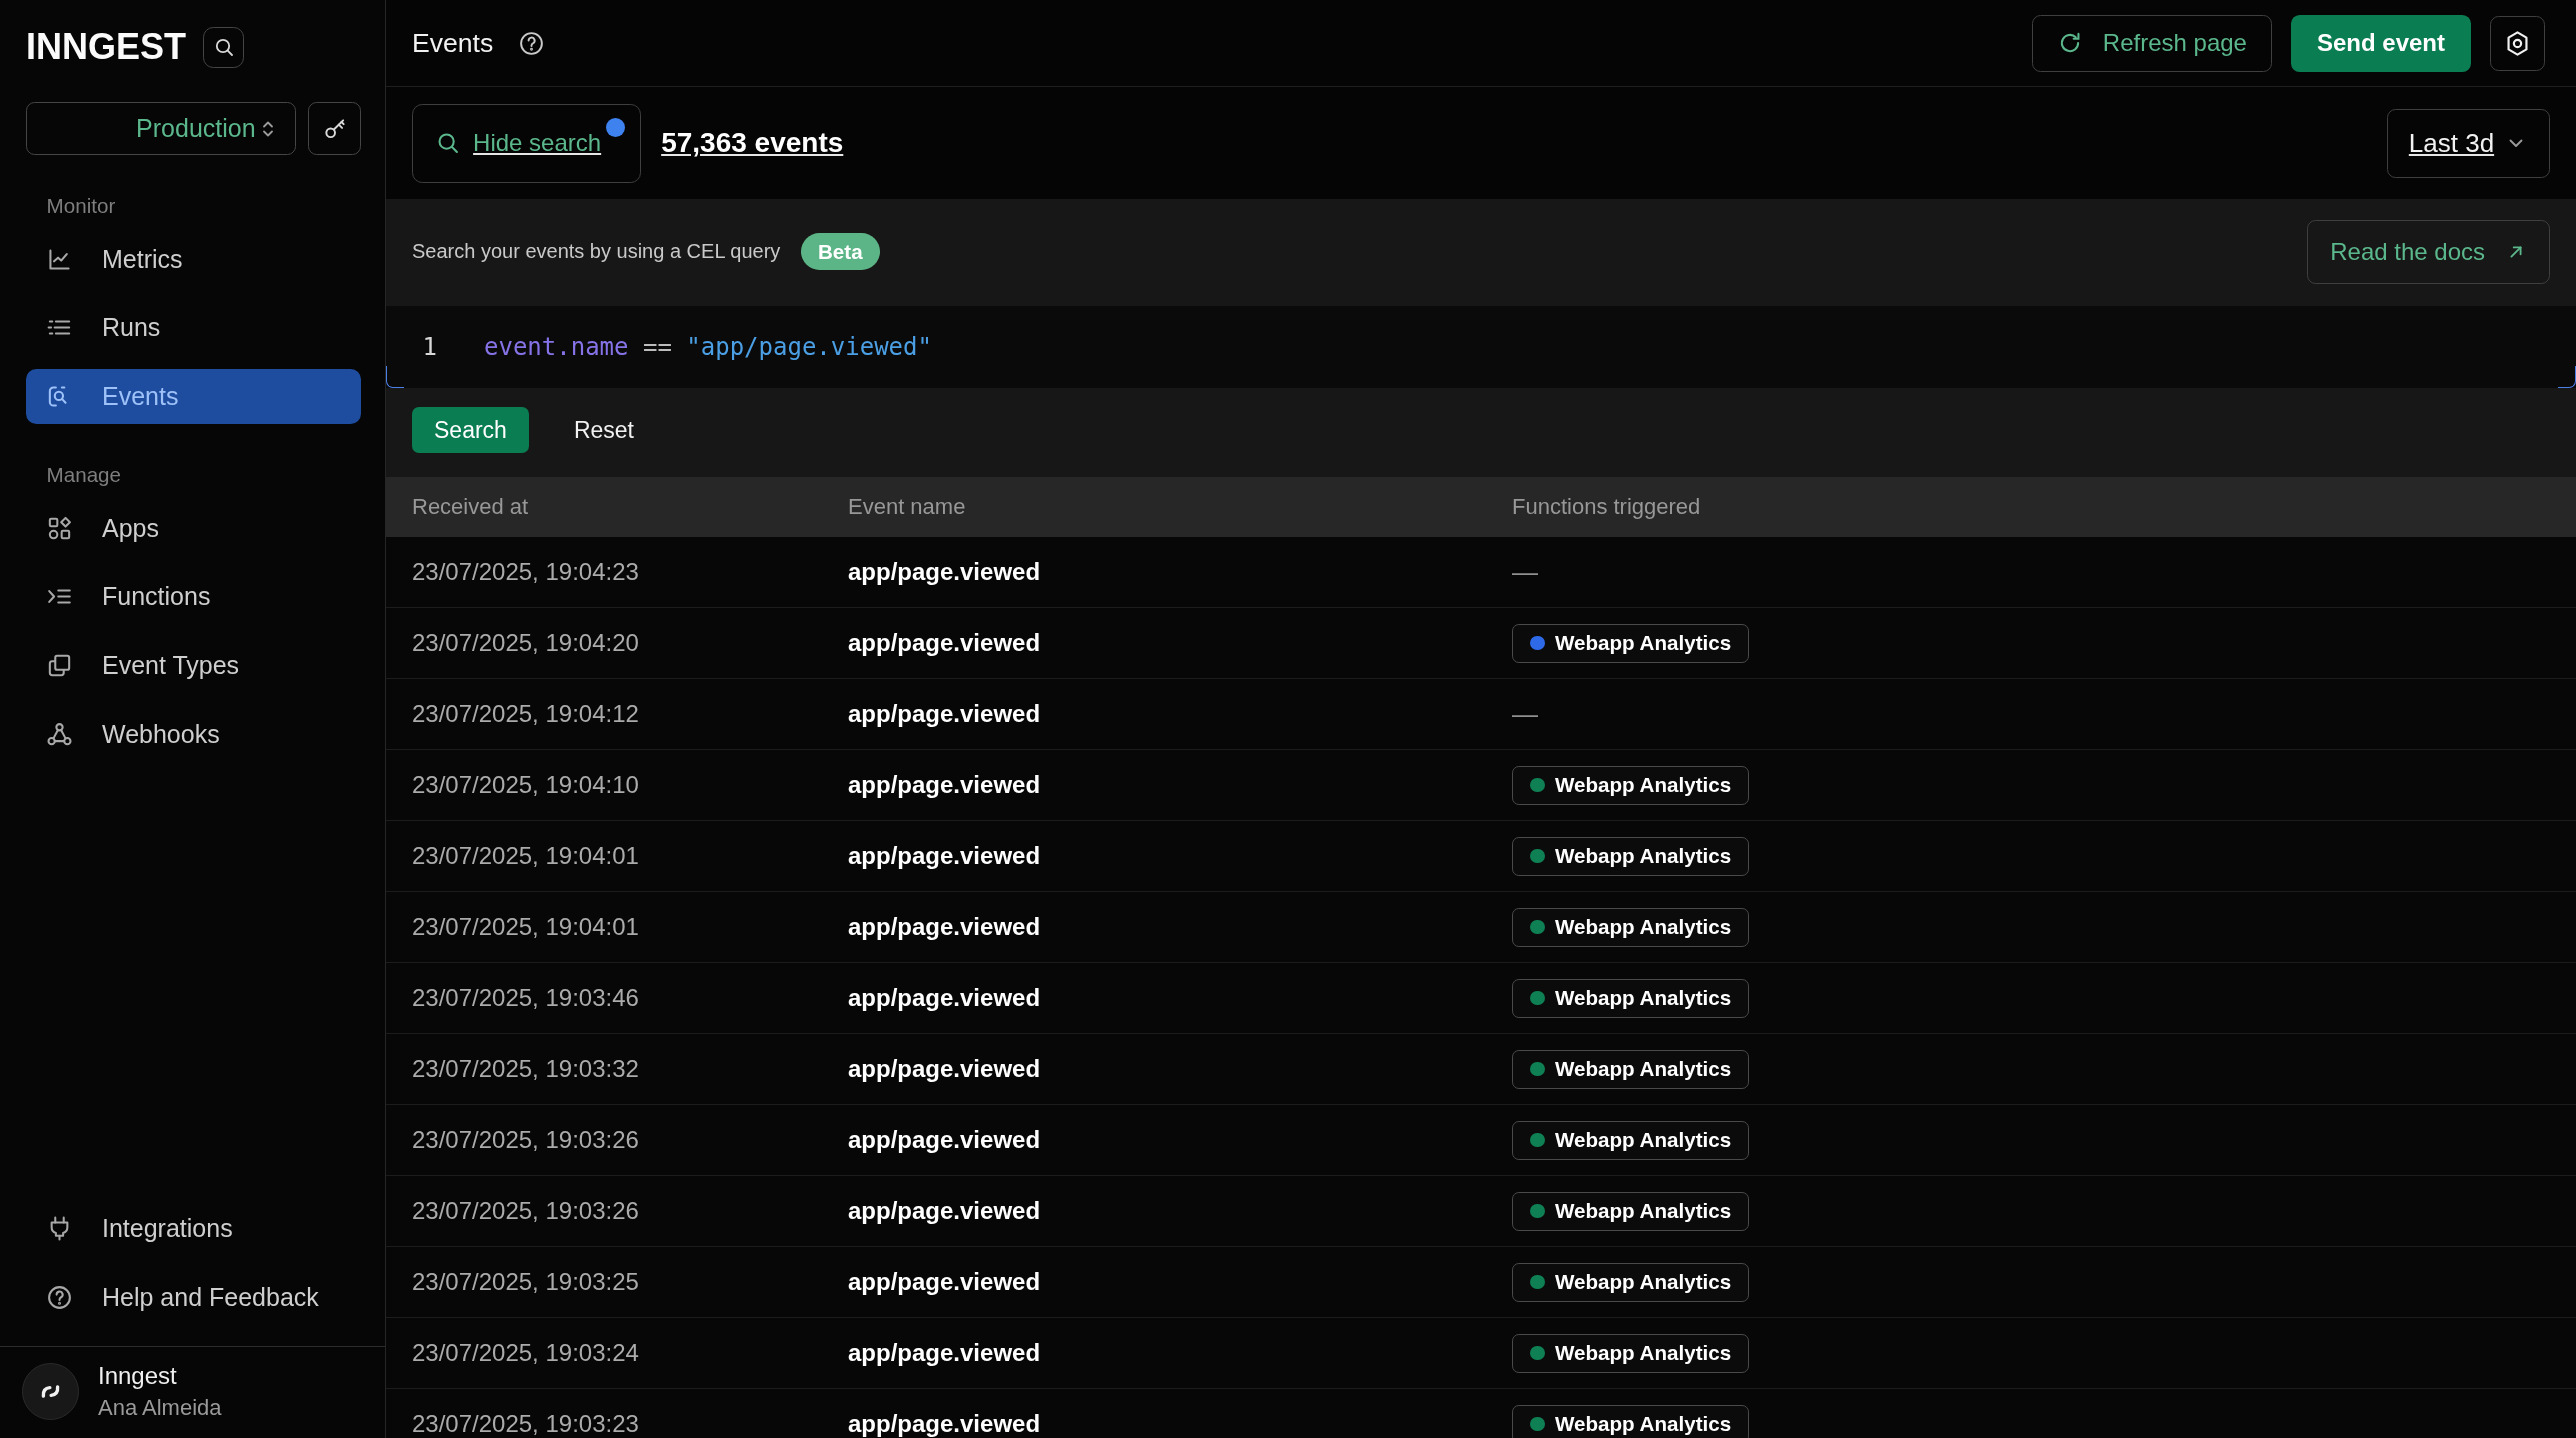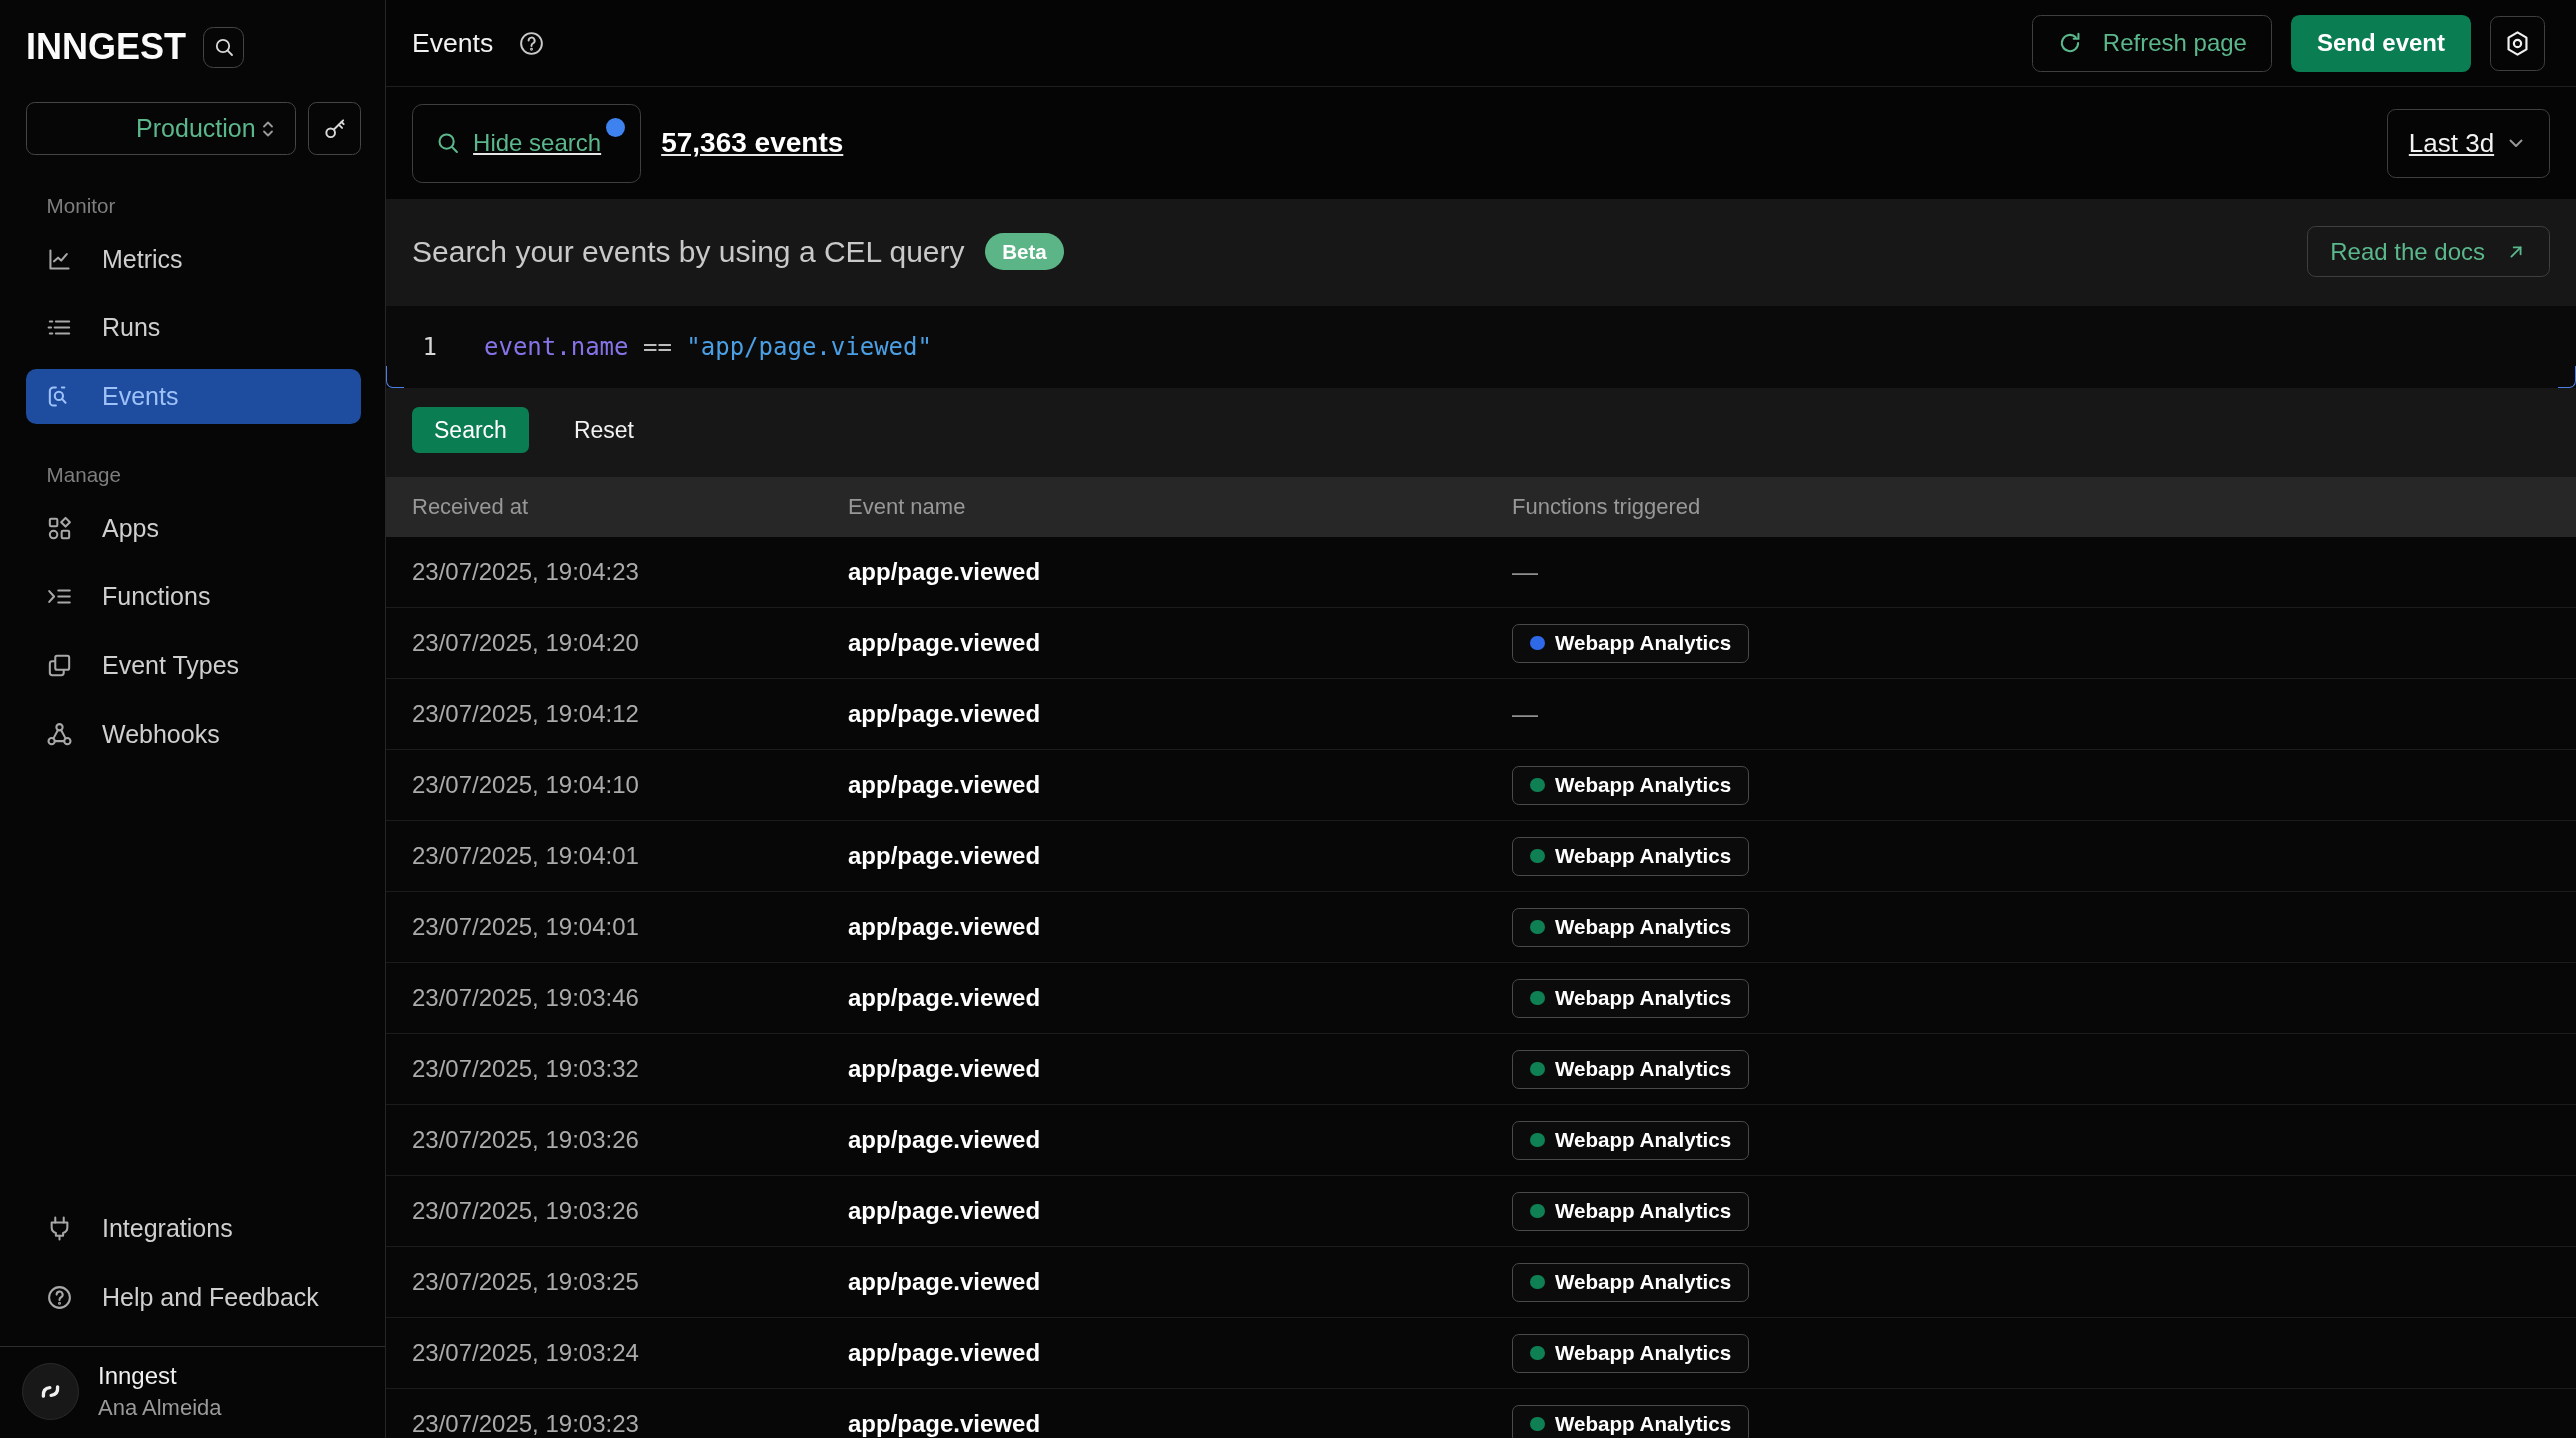--- a/index.html
+++ b/index.html
@@ -61,24 +61,24 @@
   .notif-dot { position:absolute; top:13.7px; right:15.4px; width:19px; height:19px; border-radius:50%;
     background:#3e82f0; }
   .events-count { font-size:28px; font-weight:600; color:#fff; }
   .range-btn { height:69px; padding:0 20.6px; border:0.9px solid #3f3f3f; border-radius:8.6px; color:#f2f2f2;
     font-size:26px; display:inline-flex; align-items:center; gap:10.3px; background:transparent; cursor:pointer; }
   .range-btn .chev { color:#9a9a9a; }
 
   
   .search-panel { background:#171717; padding:24px 0 24px; flex-shrink:0; }
   .panel-head { height:57px; display:flex; align-items:center; padding:0 26px; gap:20.6px; }
-  .panel-title { font-size:30px; color:#c9c9c9; }
+  .panel-title { font-size:20px; color:#c9c9c9; }
   .beta-badge { background:#5cb586; color:#fff; font-size:20.6px; font-weight:700; padding:6.9px 17px;
     border-radius:857px; }
-  .docs-btn { height:51px; padding:4px 22px; border-radius:8.6px; font-size:24px; }
+  .docs-btn { height:64px; padding:4px 22px; border-radius:8.6px; font-size:24px; }
   .editor { position:relative; margin-top:26px; height:82px; background:#0a0a0a; display:flex;
     align-items:center; font-family:"DejaVu Sans Mono", monospace; font-size:24px; }
   .editor::before { content:""; position:absolute; left:0; bottom:0; width:17px; height:20.6px;
     border-left:1.7px solid #4b7fe8; border-bottom:1.7px solid #4b7fe8; border-bottom-left-radius:6.9px; }
   .editor::after { content:""; position:absolute; right:0; bottom:0; width:17px; height:20.6px;
     border-right:1.7px solid #4b7fe8; border-bottom:1.7px solid #4b7fe8; border-bottom-right-radius:6.9px; }
   .gutter { width:51px; text-align:right; color:#d8d8d8; flex-shrink:0; }
   .code-line { margin-left:47px; white-space:pre; }
   .tok-property { color:#8673e8; }
   .tok-operator { color:#bdbdbd; }

